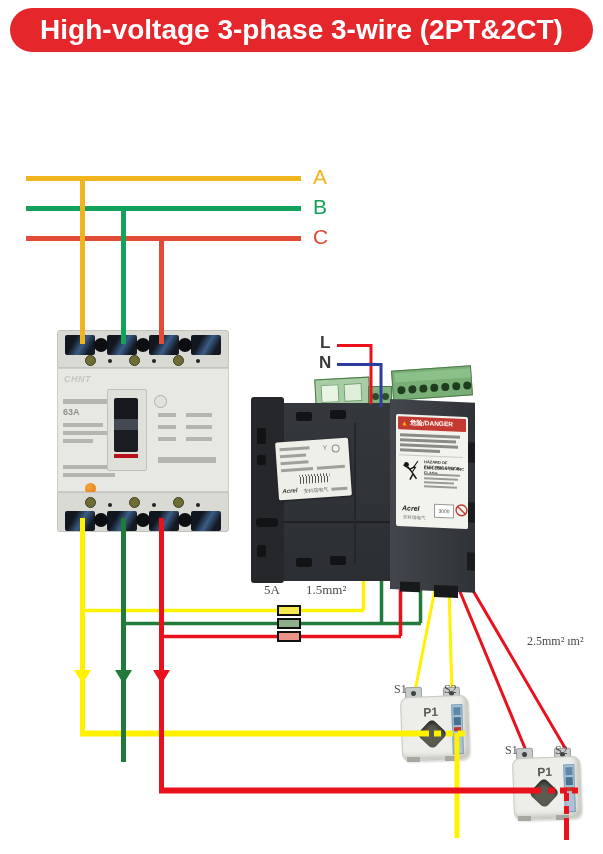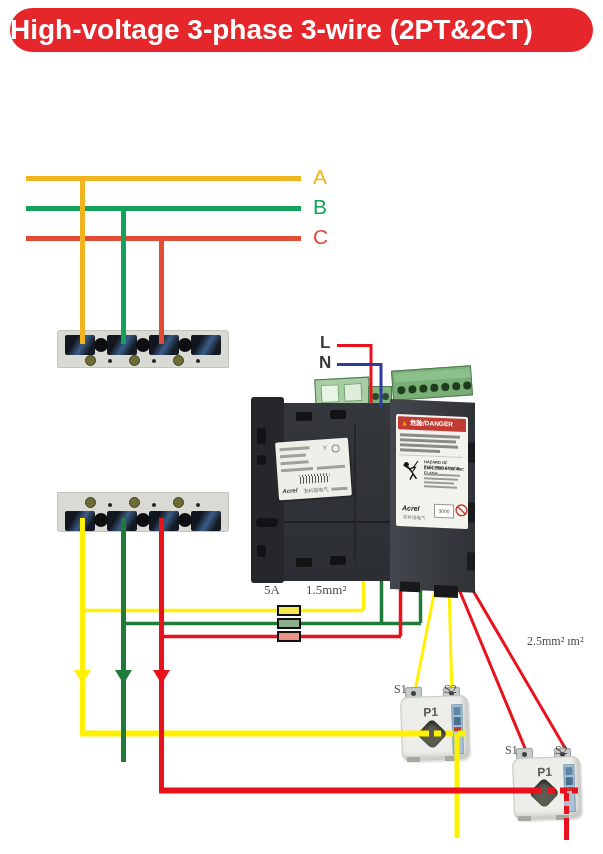--- a/index.html
+++ b/index.html
@@ -3,21 +3,21 @@
 <meta charset="utf-8">
 <style>
   html,body{margin:0;padding:0;background:#fff;}
   #stage{position:relative;width:603px;height:854px;background:#fff;overflow:hidden;
          font-family:"Liberation Sans",sans-serif;}
   .abs{position:absolute;}
   svg.wires{position:absolute;left:0;top:0;pointer-events:none;}
   
   .banner{left:10px;top:8px;width:583px;height:44px;border-radius:22px;
           background:var(--c-banner,#e5272b);color:#fff;font-weight:bold;font-size:28px;
-          display:flex;align-items:center;justify-content:flex-start;letter-spacing:0;}
+          display:flex;align-items:center;justify-content:center;letter-spacing:0;}
   .acv{left:46px;top:142px;font-size:23px;font-weight:600;color:#3c3c3c;letter-spacing:1px;}
   .phase-lab{font-size:21px;font-weight:500;width:24px;text-align:left;}
   
   .bk{left:57px;top:330px;width:172px;height:202px;}
   .bk-strip{left:0;width:172px;background:#d9dad4;border:1px solid #c3c4be;box-sizing:border-box;}
   .clamp{width:30px;height:20px;background:linear-gradient(120deg,#12161f 30%,#3a5d86 55%,#141a24 80%);border-radius:2px;}
   .bscrew{width:14px;height:14px;border-radius:50%;background:#0d0e11;}
   .oscrew{width:11px;height:11px;border-radius:50%;background:#6d6d35;border:1px solid #3e3e1f;box-sizing:border-box;}
   .dot4{width:4px;height:4px;border-radius:50%;background:#222;}
   .bk-body{left:0;top:38px;width:172px;height:124px;background:#e7e8e2;border:1px solid #cccdc7;box-sizing:border-box;}
@@ -100,20 +100,43 @@
       <div class="abs clamp" style="left:133px;top:4px;"></div>
       <div class="abs bscrew" style="left:36px;top:7px;"></div>
       <div class="abs bscrew" style="left:78px;top:7px;"></div>
       <div class="abs bscrew" style="left:120px;top:7px;"></div>
       <div class="abs oscrew" style="left:27px;top:24px;"></div>
       <div class="abs oscrew" style="left:71px;top:24px;"></div>
       <div class="abs oscrew" style="left:115px;top:24px;"></div>
       <div class="abs dot4" style="left:50px;top:28px;"></div>
       <div class="abs dot4" style="left:94px;top:28px;"></div>
       <div class="abs dot4" style="left:138px;top:28px;"></div>
+    </div>
+    <div class="abs bk-body">
+      <div class="abs chnt" style="left:6px;top:5px;">CHNT</div>
+      <div class="abs gbar" style="left:5px;top:30px;width:48px;height:5px;"></div>
+      <div class="abs rating" style="left:5px;top:38px;">63A</div>
+      <div class="abs gbar" style="left:5px;top:54px;width:40px;"></div>
+      <div class="abs gbar" style="left:5px;top:62px;width:44px;"></div>
+      <div class="abs gbar" style="left:5px;top:70px;width:30px;"></div>
+      <div class="abs gbar" style="left:5px;top:96px;width:46px;"></div>
+      <div class="abs gbar" style="left:5px;top:104px;width:52px;"></div>
+      <div class="abs toggle">
+        <div class="abs toggle-in"></div>
+        <div class="abs tred"></div>
+      </div>
+      <div class="abs c20" style="left:96px;top:26px;"></div>
+      <div class="abs gbar" style="left:100px;top:44px;width:18px;"></div>
+      <div class="abs gbar" style="left:128px;top:44px;width:26px;"></div>
+      <div class="abs gbar" style="left:100px;top:56px;width:18px;"></div>
+      <div class="abs gbar" style="left:128px;top:56px;width:26px;"></div>
+      <div class="abs gbar" style="left:100px;top:68px;width:18px;"></div>
+      <div class="abs gbar" style="left:128px;top:68px;width:26px;"></div>
+      <div class="abs gbar" style="left:100px;top:88px;width:58px;height:6px;"></div>
+      <div class="abs odot" style="left:27px;top:114px;"></div>
     </div>
     <div class="abs bk-strip" style="top:162px;height:40px;border-radius:0 0 3px 3px;">
       <div class="abs oscrew" style="left:27px;top:4px;"></div>
       <div class="abs oscrew" style="left:71px;top:4px;"></div>
       <div class="abs oscrew" style="left:115px;top:4px;"></div>
       <div class="abs dot4" style="left:50px;top:10px;"></div>
       <div class="abs dot4" style="left:94px;top:10px;"></div>
       <div class="abs dot4" style="left:138px;top:10px;"></div>
       <div class="abs clamp" style="left:7px;top:18px;"></div>
       <div class="abs clamp" style="left:49px;top:18px;"></div>

